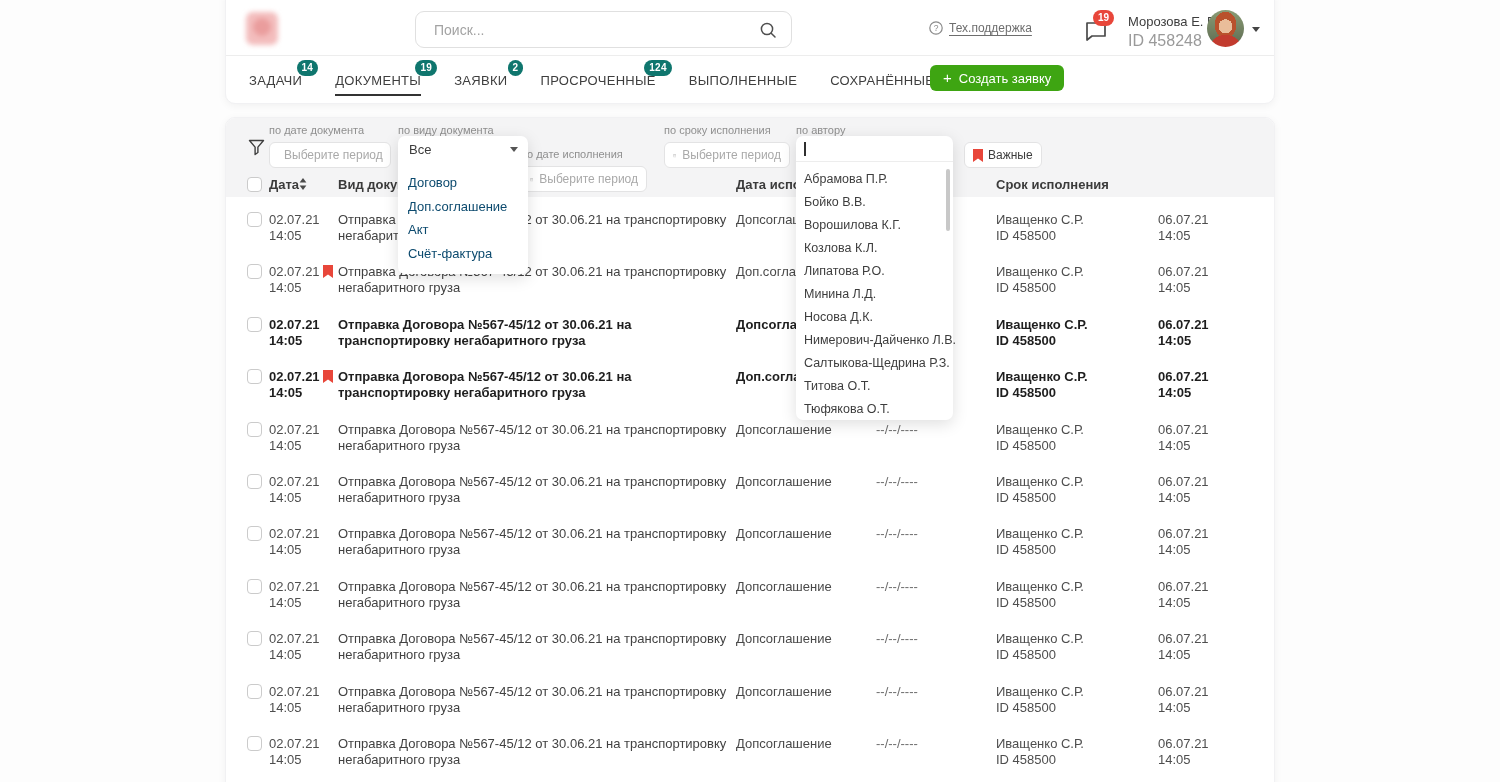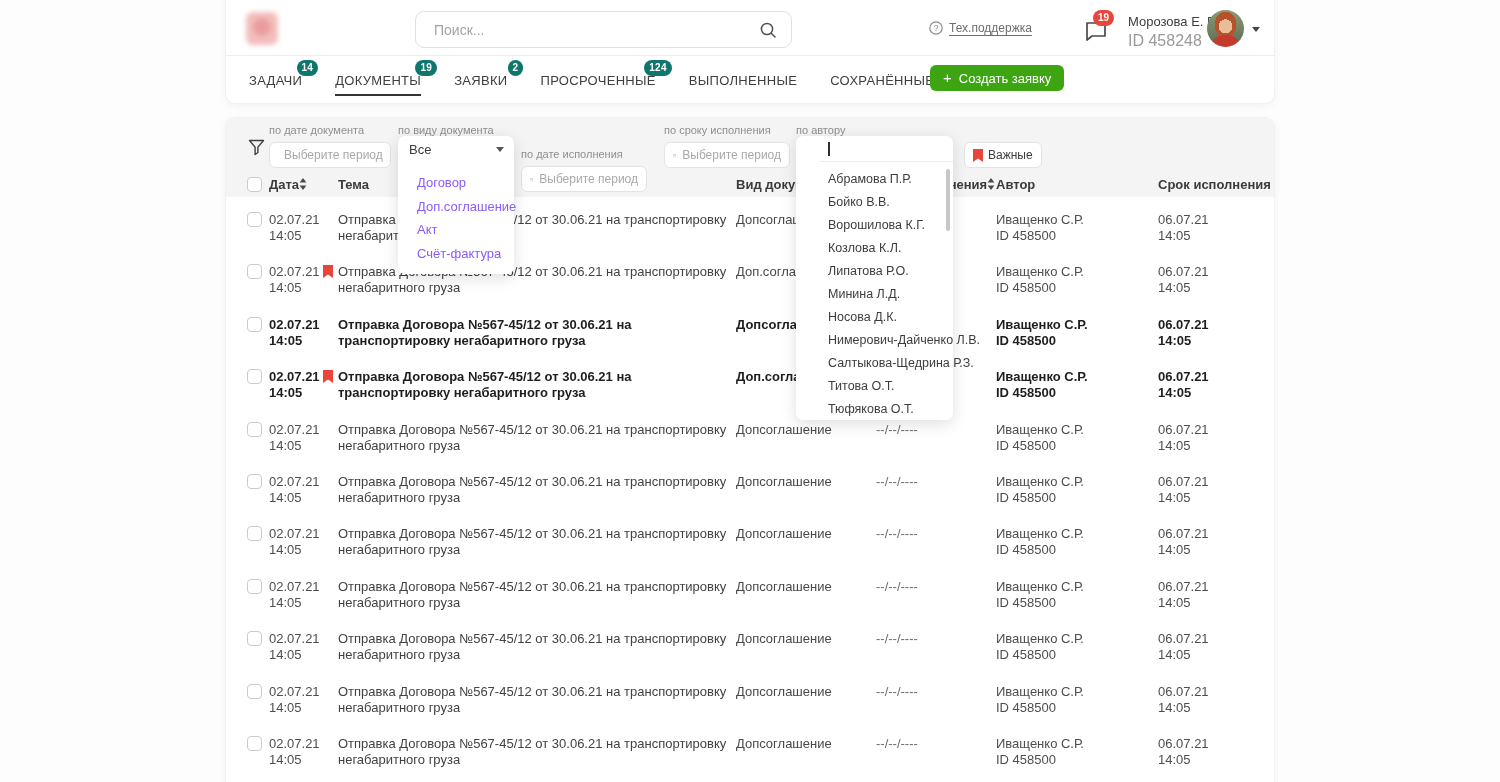--- a/index.html
+++ b/index.html
@@ -76,28 +76,28 @@
   .trow { height:52.4px; padding-top:15px; padding-left:21px; font-size:13px; line-height:16px; color:#494949; align-items:start; }
   .trow .cell { overflow:visible; }
   .cell.theme { padding-right:6px; color:#424242; }
   .cell.exec { color:#6e6e6e; }
   .cell.date, .cell.author, .cell.due { color:#4e4e4e; }
   .trow.bold, .trow.bold .cell { font-weight:700; color:#1e1e1e; }
   .flagicon { margin-top:1px; }
 
   
   .panel { position:absolute; background:#fff; border-radius:7px; box-shadow:0 4px 16px rgba(0,0,0,.13); z-index:40; }
-  .doctype-panel { left:172px; top:18px; width:116px; padding-bottom:9px; }
+  .doctype-panel { left:172px; top:18px; width:130px; padding-bottom:9px; }
   .selrow { height:26px; display:flex; align-items:center; justify-content:space-between; padding:0 10px 0 11px;
           font-size:13px; color:#3c3c3c; }
   .caret-down { width:0; height:0; border-left:4px solid transparent; border-right:4px solid transparent; border-top:5px solid #555; }
   .optlist { margin-top:9px; }
-  .optlist .opt { height:23.5px; display:flex; align-items:center; padding:0 19px; font-size:13px; color:#8b5cf6; white-space:nowrap; }
-
-  .author-panel { left:570px; top:18px; width:157px; height:284px;padding-left:24px; }
+  .optlist .opt { height:23.5px; display:flex; align-items:center; padding:0 10px; font-size:13px; color:#0c4a6e; white-space:nowrap; }
+
+  .author-panel { left:570px; top:18px; width:157px; height:284px; }
   .author-input { position:relative; height:26px; border-bottom:1px solid #ededed; }
   .cursorbar { position:absolute; left:8px; top:6px; width:1.5px; height:14px; background:#2f2f2f; }
   .authlist { margin-top:5px; }
   .authlist .opt { height:23px; display:flex; align-items:center; padding:0 8px; font-size:12.5px; color:#3d3d3d; white-space:nowrap; }
   .scrollbar { position:absolute; right:3px; top:33px; width:4px; height:62px; background:#c8c8c8; border-radius:2px; }
 
   svg { display:block; }
 </style>
 </head>
 <body>
@@ -245,23 +245,20 @@
           <span class="checkbox"></span>
         </div>
       <div class="hcell">
         <span>Дата</span>
         <svg width="8" height="12" viewBox="0 0 8 12">
             <path d="M4 0 L7.4 4.4 H0.6 Z" fill="#4a4a4a"></path>
             <path d="M4 12 L0.6 7.6 H7.4 Z" fill="#4a4a4a"></path>
           </svg>
       </div>
       <div class="hcell"></div>
-      <div class="hcell">
-          <span>Тема</span>
-        </div>
       <div class="hcell">
           <span>Вид документа</span>
         </div>
       <div class="hcell">
         <span>Дата исполнения</span>
         <svg width="8" height="12" viewBox="0 0 8 12">
             <path d="M4 0 L7.4 4.4 H0.6 Z" fill="#4a4a4a"></path>
             <path d="M4 12 L0.6 7.6 H7.4 Z" fill="#4a4a4a"></path>
           </svg>
       </div>

